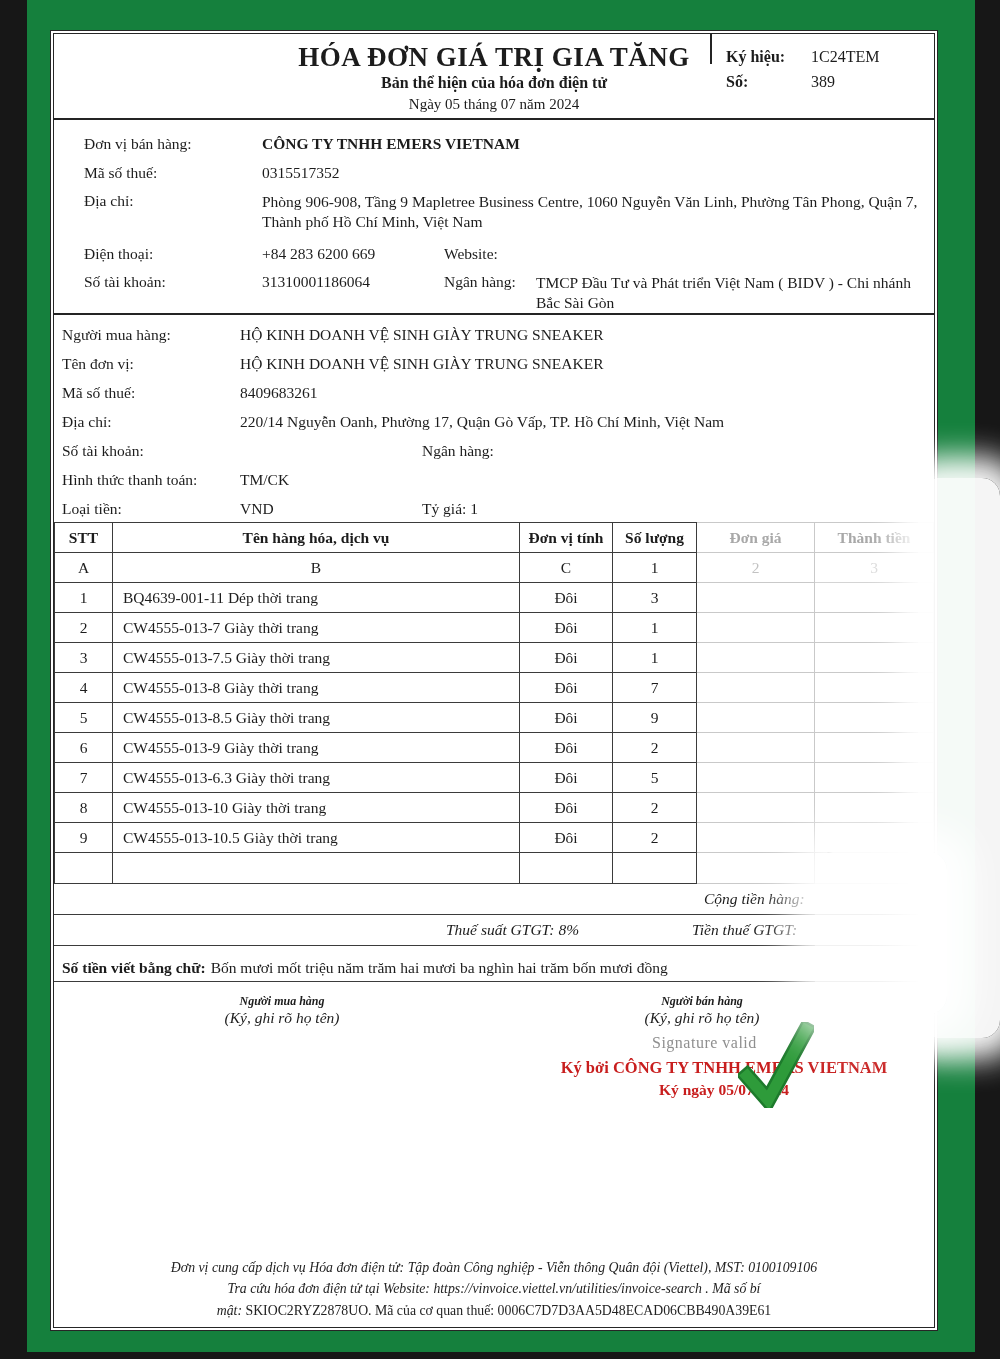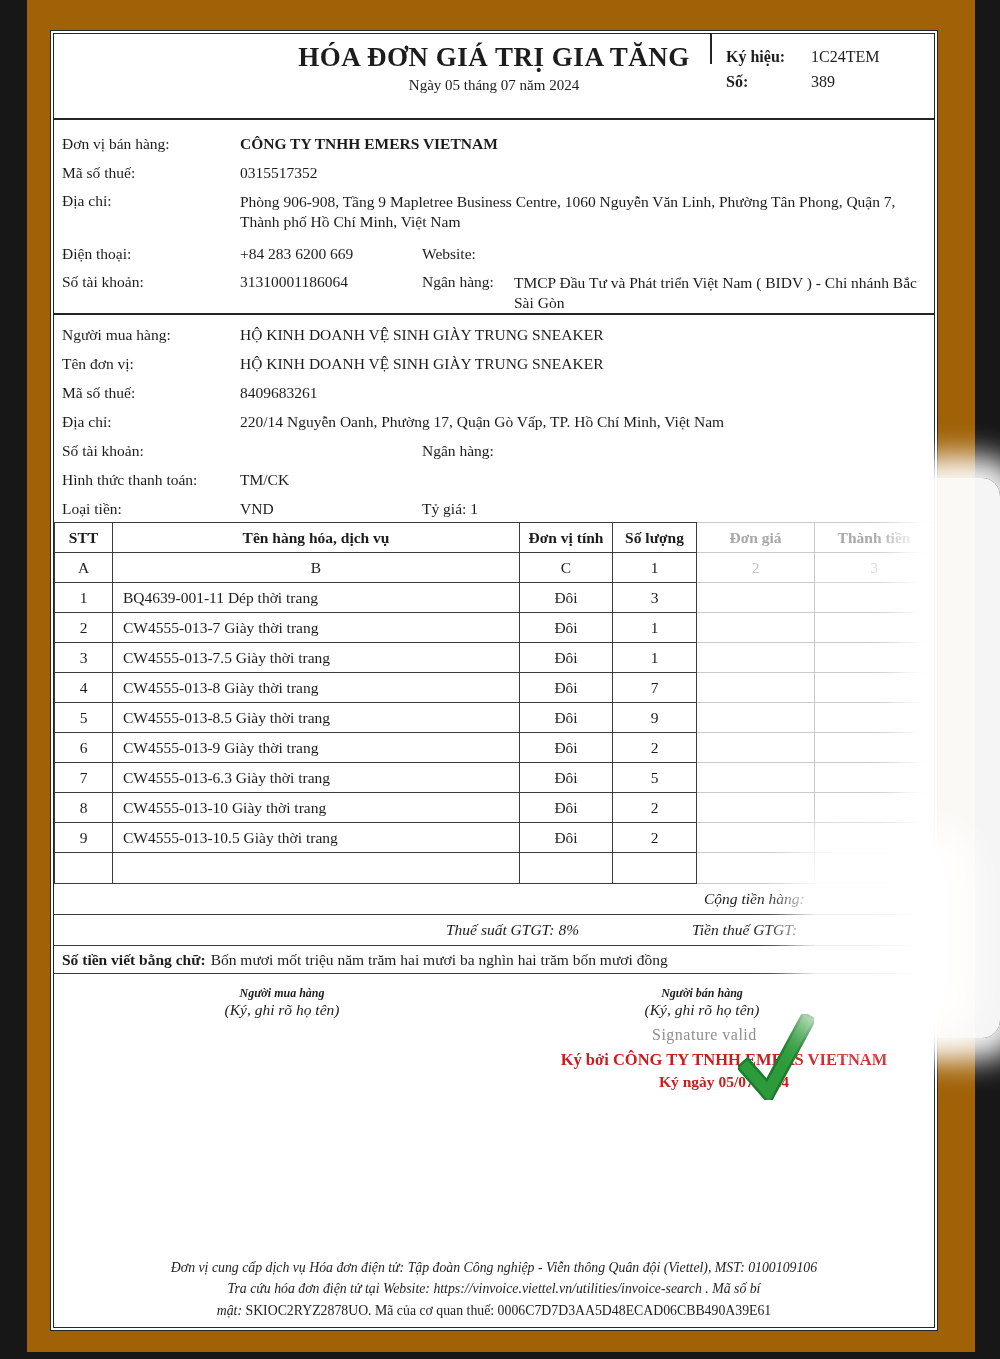--- a/index.html
+++ b/index.html
@@ -1,16 +1,16 @@
 <!DOCTYPE html>
 <html><head>
 <meta charset="utf-8">
 <style>
   html,body{margin:0;padding:0;background:#181818;}
-  .screen{position:relative;width:1000px;height:1359px;background:#a16207;overflow:hidden;
+  .screen{position:relative;width:1000px;height:1359px;background:#15803d;overflow:hidden;
           font-family:"Liberation Serif","DejaVu Serif",serif;color:#1c1c1c;}
   .bar{position:absolute;background:#171717;}
   .bar-left{left:0;top:0;width:27px;height:1359px;}
   .bar-right{right:0;top:0;width:25px;height:1359px;}
   .bar-bottom{left:0;bottom:0;width:1000px;height:7px;}
 
   .invoice{position:absolute;left:50px;top:30px;width:888px;height:1301px;
            border:4px double #262626;box-sizing:border-box;background:#fff;}
 
   
@@ -18,21 +18,21 @@
   .title{text-align:center;font-size:27px;font-weight:bold;letter-spacing:.5px;padding-top:8px;}
   .subtitle{text-align:center;font-size:16px;font-weight:bold;margin-top:1px;}
   .dateline{text-align:center;font-size:15px;margin-top:4px;}
   .serial-divider{position:absolute;left:656px;top:0;height:30px;border-left:2px solid #242424;}
   .serial-box{position:absolute;left:672px;top:10px;width:205px;background:#fff;}
   .serial-row{display:flex;font-size:16px;line-height:25px;}
   .serial-row .lbl{font-weight:bold;width:85px;}
 
   
   .sec{box-sizing:border-box;font-size:15.5px;}
-  .sec-seller{height:193px;padding-top:9px;}
+  .sec-seller{height:193px;padding-top:9px;margin-left:22px;}
   .sec-buyer{height:209px;border-top:2px solid #242424;padding-top:5px;}
   .frow{display:flex;align-items:flex-start;padding-left:8px;}
   .frow .lbl{flex:0 0 178px;}
   .lh29{line-height:29px;}
   .addr-val{width:690px;line-height:20px;padding-top:5px;}
   .val-180{flex:0 0 182px;}
   .lbl-90{flex:0 0 92px;}
   .bank-val{width:420px;line-height:20px;padding-top:5px;}
   .pt5{padding-top:5px;}
 
@@ -44,21 +44,21 @@
   .washed{color:#a8a8a8;border-color:#c9c9c9;}
   .faint2{color:#c2c2c2;border-color:#c9c9c9;}
   .faint3{color:#dadada;border-color:#d4d4d4;}
   tr.empty td{height:30px;}
 
   
   .t-row{position:relative;height:30px;border-bottom:1px solid #3b3b3b;font-size:15.5px;}
   .t-row .pos{position:absolute;line-height:30px;white-space:nowrap;font-style:italic;}
   .t-grand{height:32px;font-size:16px;}
   .t-grand .pos{font-weight:bold;line-height:32px;}
-  .t-words{height:28px;line-height:27px;padding-left:8px;font-size:15.5px;border-bottom:1px solid #3b3b3b;box-sizing:border-box;}
+  .t-words{height:28px;line-height:27px;padding-left:8px;font-size:15.5px;border-bottom:1px solid #3b3b3b;box-sizing:border-box;margin-top:8px;}
   .t-words b{margin-right:5px;}
 
   
   .sig{position:relative;height:268px;}
   .sig-block{position:absolute;text-align:center;}
   .sig-title{font-weight:bold;font-size:12px;font-style:italic;}
   .sig-note{font-style:italic;font-size:15.5px;margin-top:0;}
   .sig-valid{position:absolute;left:598px;top:52px;font-size:16px;color:#8f8f8f;letter-spacing:.5px;}
   .sig-red{position:absolute;left:452px;top:76px;width:436px;text-align:center;font-weight:bold;}
   .sig-red .l1{font-size:16.5px;}
@@ -81,20 +81,21 @@
 
 <div class="screen">
   <div class="bar bar-left"></div>
   <div class="bar bar-right"></div>
   <div class="bar bar-bottom"></div>
 
   <div class="invoice">
 
     <div class="inv-header">
       <div class="title">HÓA ĐƠN GIÁ TRỊ GIA TĂNG</div>
+      <div class="subtitle">Bản thể hiện của hóa đơn điện tử</div>
       <div class="dateline">Ngày 05 tháng 07 năm 2024</div>
       <div class="serial-divider"></div>
       <div class="serial-box">
         <div class="serial-row">
           <span class="lbl">Ký hiệu:</span>
           <span>1C24TEM</span>
         </div>
         <div class="serial-row">
           <span class="lbl">Số:</span>
           <span>389</span>

